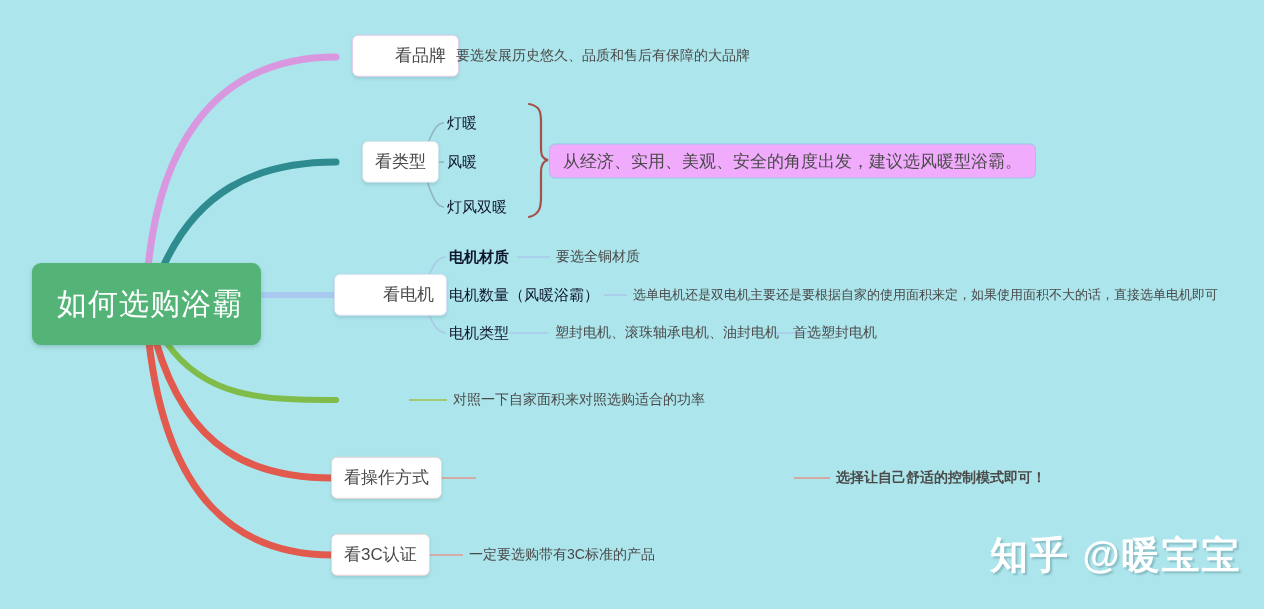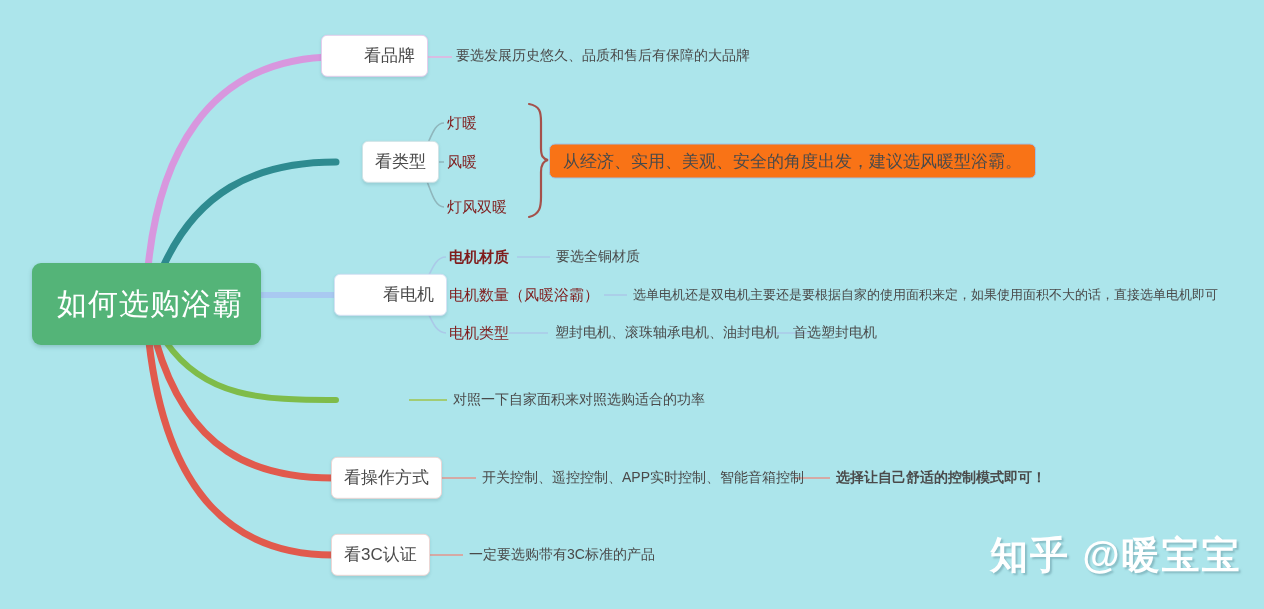--- a/index.html
+++ b/index.html
@@ -11,27 +11,27 @@
         box-shadow:0 2px 3px rgba(60,110,120,.18);line-height:1.2;}
   .root-node{position:absolute;left:32px;top:263px;width:222px;height:82px;background:#54b478;
         border-radius:9px;color:#ffffff;font-size:30px;display:flex;align-items:center;
         justify-content:center;z-index:2;letter-spacing:1px;box-shadow:0 2px 4px rgba(40,90,80,.25);
         white-space:nowrap;padding-left:7px;}
   .b-brand{border:1px solid #e3cdec;}
   .b-type{border:1px solid #cfe3e6;}
   .b-motor{border:1px solid #d5e2f4;}
   .b-power{border:1px solid #d9e8cc;}
   .b-op,.b-cert{border:1px solid #ecd6d4;text-align:right;}
-  .leaf{position:absolute;transform:translateY(-50%);font-size:15px;color:#7f1d1d;
+  .leaf{position:absolute;transform:translateY(-50%);font-size:15px;color:#0f172a;
         white-space:nowrap;z-index:2;}
   .note{position:absolute;transform:translateY(-50%);font-size:14px;color:#4a4a4a;
         white-space:nowrap;z-index:2;}
   .note-sm{font-size:13px;}
   .quote-box{position:absolute;left:549px;top:161px;transform:translateY(-50%);
-        background:#f97316;border:1.5px solid #9cc3e8;border-radius:6px;padding:5px 13px;
+        background:#f0abfc;border:1.5px solid #9cc3e8;border-radius:6px;padding:5px 13px;
         font-size:17px;color:#4a4a4a;white-space:nowrap;z-index:2;}
   .watermark{position:absolute;left:990px;top:555px;transform:translateY(-50%);
         font-size:38px;font-weight:600;color:#ffffff;z-index:3;white-space:nowrap;
         text-shadow:2px 2px 2px rgba(110,160,170,.6);letter-spacing:2px;}
 </style>
 </head>
 <body>
 
 <div id="stage">
 
@@ -57,42 +57,41 @@
     <path d="M 509 333 L 548 333" stroke="#abc9e8" stroke-width="1.6" fill="none"></path>
     <path d="M 770 333 L 811 333" stroke="#abc9e8" stroke-width="1.6" fill="none"></path>
     <path d="M 409 400 L 447 400" stroke="#a2cc74" stroke-width="1.8" fill="none"></path>
     <path d="M 442 478 L 476 478" stroke="#d5a9a4" stroke-width="1.8" fill="none"></path>
     <path d="M 794 478 L 830 478" stroke="#d5a9a4" stroke-width="1.8" fill="none"></path>
     <path d="M 430 555 L 463 555" stroke="#d5a9a4" stroke-width="1.8" fill="none"></path>
   </svg>
 
   <div class="root-node">如何选购浴霸</div>
 
-  <div class="node b-brand" style="left:321px;top:56px;padding-left:42px;">看品牌</div>
+  <div class="node b-brand" style="left:352px;top:56px;padding-left:42px;">看品牌</div>
   <div class="note" style="left:456px;top:56px;">要选发展历史悠久、品质和售后有保障的大品牌</div>
 
   <div class="node b-type" style="left:334px;top:162px;margin-left:28px;">看类型</div>
   <div class="leaf" style="left:447px;top:123px;">灯暖</div>
   <div class="leaf" style="left:447px;top:162px;">风暖</div>
   <div class="leaf" style="left:447px;top:207px;">灯风双暖</div>
   <div class="quote-box">从经济、实用、美观、安全的角度出发，建议选风暖型浴霸。</div>
 
   <div class="node b-motor" style="left:334px;top:295px;padding-left:48px;">看电机</div>
   <div class="leaf" style="left:449px;top:257px;font-weight:bold;">电机材质</div>
   <div class="note" style="left:556px;top:257px;">要选全铜材质</div>
   <div class="leaf" style="left:449px;top:295px;">电机数量（风暖浴霸）</div>
   <div class="note note-sm" style="left:633px;top:295px;">选单电机还是双电机主要还是要根据自家的使用面积来定，如果使用面积不大的话，直接选单电机即可</div>
   <div class="leaf" style="left:449px;top:333px;">电机类型</div>
   <div class="note" style="left:555px;top:333px;">塑封电机、滚珠轴承电机、油封电机</div>
   <div class="note" style="left:772px;top:333px;margin-left:21px;">首选塑封电机</div>
 
   <div class="note" style="left:453px;top:400px;">对照一下自家面积来对照选购适合的功率</div>
 
   <div class="node b-op" style="left:331px;top:478px;">看操作方式</div>
-  <div class="note" style="left:482px;top:478px;">开关控制、遥控控制、APP实时控制、智能音箱控制</div>
   <div class="note" style="left:836px;top:478px;font-weight:bold;">选择让自己舒适的控制模式即可！</div>
 
   <div class="node b-cert" style="left:331px;top:555px;">看3C认证</div>
   <div class="note" style="left:469px;top:555px;">一定要选购带有3C标准的产品</div>
 
   <div class="watermark">知乎 @暖宝宝</div>
 
 </div>
 
 </body></html>

